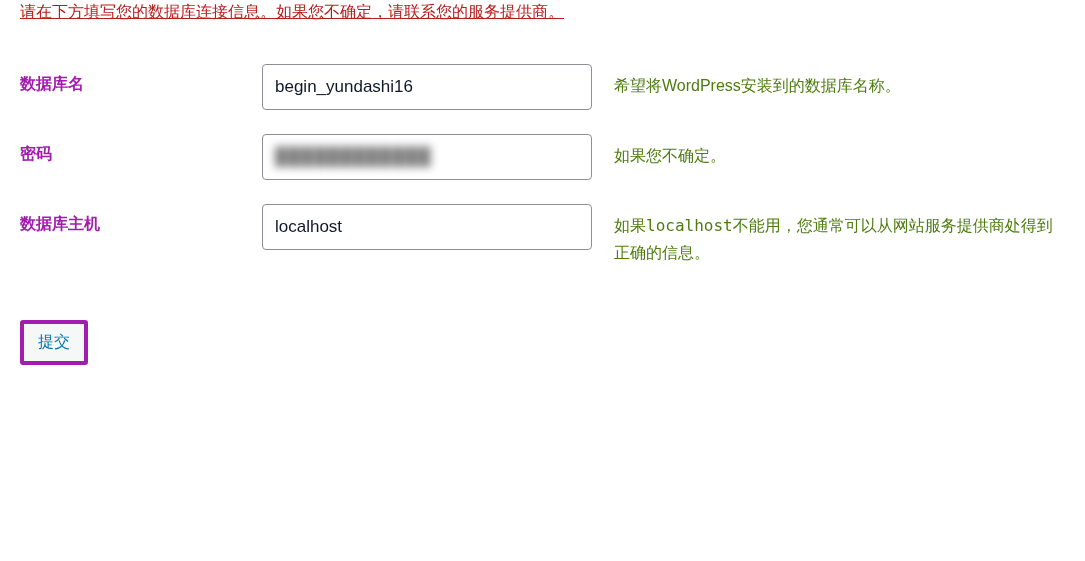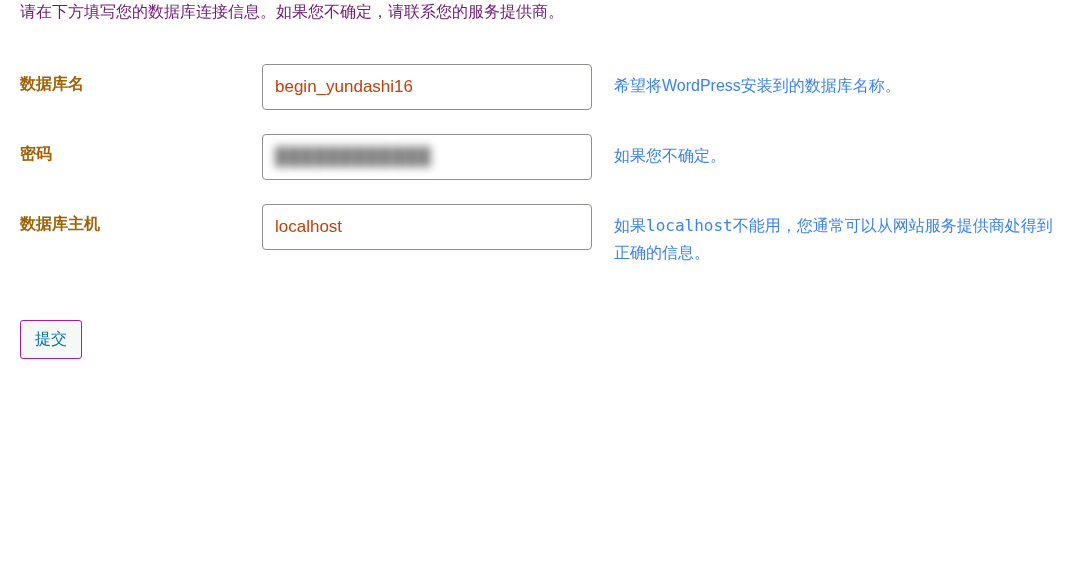--- a/index.html
+++ b/index.html
@@ -12,71 +12,72 @@
       background: #ffffff;
       color: #1d2327;
       padding: 0;
       width: 1085px;
     }
     .container {
       padding: 0 20px;
     }
     .intro-text {
       font-size: 16px;
-      color: #701a75;
+      color: #b91c1c;
       margin-bottom: 28px;
       line-height: 1.5;
+      text-decoration: underline;
     }
     .form-table {
       width: 100%;
       border-collapse: collapse;
     }
     .form-table tr {
       vertical-align: top;
     }
     .form-table td {
       padding: 12px 0;
       vertical-align: top;
     }
     .label-cell {
       width: 242px;
       padding-top: 22px !important;
     }
     .label-text {
       font-weight: 700;
       font-size: 16px;
-      color: #a16207;
+      color: #a21caf;
     }
     .input-cell {
       width: 352px;
       padding-right: 20px !important;
     }
     .desc-cell {
       padding-left: 0px !important;
       padding-top: 20px !important;
     }
     .desc-text {
       font-size: 16px;
-      color: #3b82f6;
+      color: #4d7c0f;
       line-height: 1.7;
       text-align: center;
     }
     .desc-text code {
       font-family: Consolas, Monaco, monospace;
       font-size: 16px;
     }
     input[type="text"] {
       width: 330px;
       height: 46px;
       padding: 8px 12px;
       font-size: 17px;
       border: 1px solid #8c8f94;
       border-radius: 4px;
       background: #ffffff;
-      color: #c2410c;
+      color: #0f172a;
       outline: none;
       line-height: normal;
     }
     .password-blur {
       width: 330px;
       height: 46px;
       border: 1px solid #8c8f94;
       border-radius: 4px;
       background: #ffffff;
       position: relative;
@@ -95,21 +96,21 @@
     .submit-wrap {
       margin-top: 42px;
       padding-bottom: 30px;
     }
     .submit-btn {
       display: inline-block;
       padding: 8px 14px;
       font-size: 16px;
       color: #0073aa;
       background: #f6f7f7;
-      border: 1px solid #a21caf;
+      border: 4px solid #a21caf;
       border-radius: 3px;
       cursor: pointer;
       outline: none;
     }
   </style>
 </head>
 <body>
 
 <div class="container">
   <p class="intro-text">请在下方填写您的数据库连接信息。如果您不确定，请联系您的服务提供商。</p>

